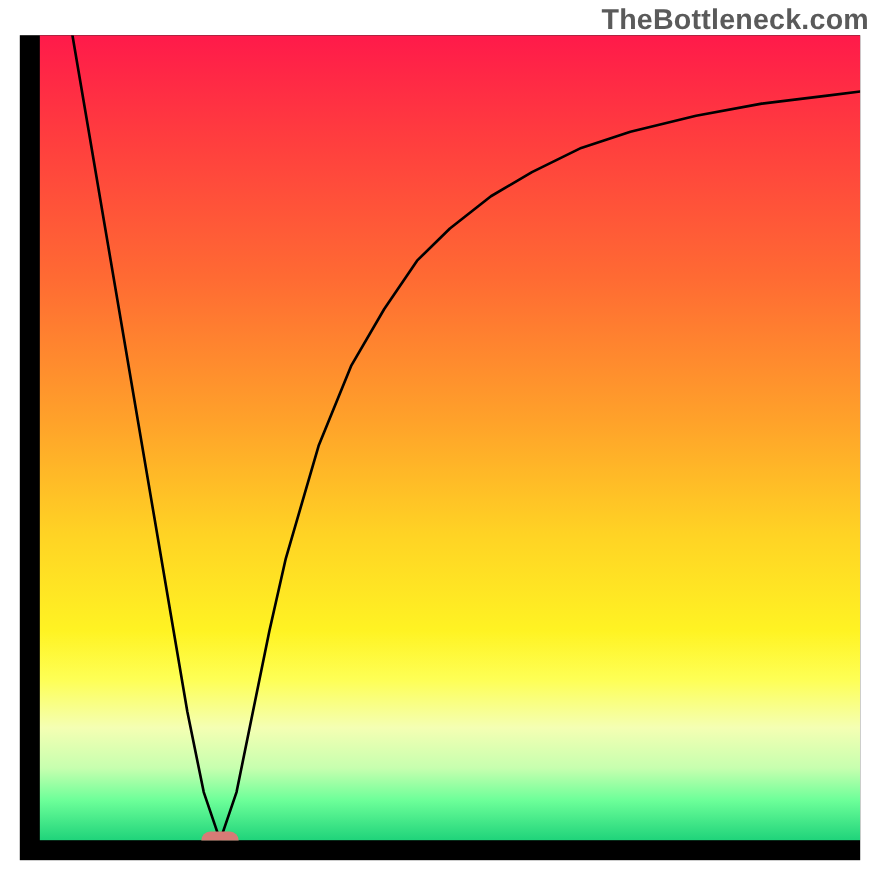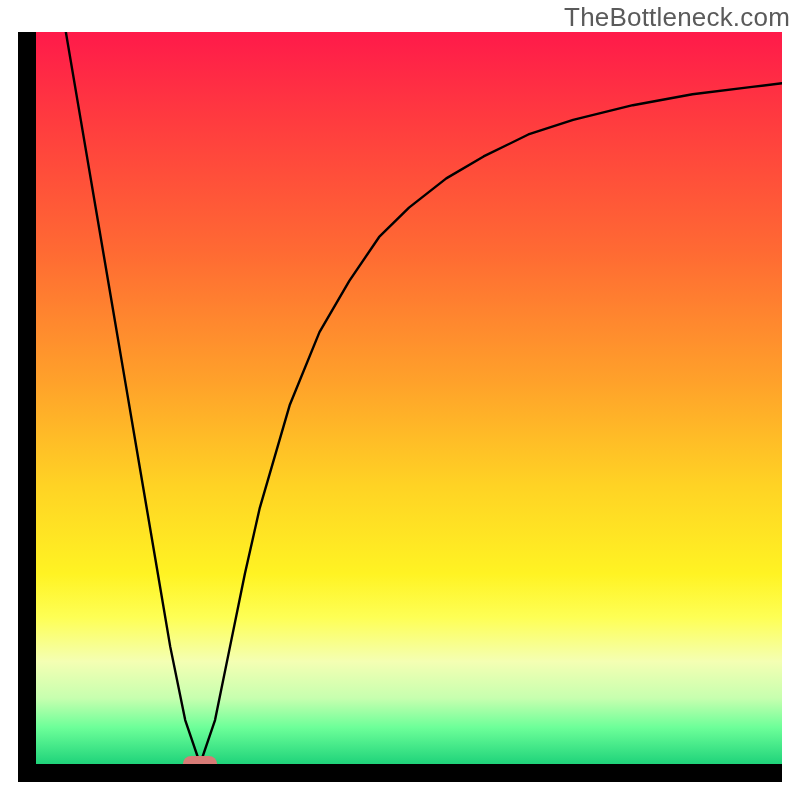--- a/index.html
+++ b/index.html
@@ -16,21 +16,21 @@
     width: 800px;
     height: 800px;
     box-sizing: border-box;
   }
   .watermark {
     position: absolute;
     top: 2px;
     right: 10px;
     font-size: 26px;
     color: #5a5a5a;
-    font-weight: 400;
+    font-weight: 700;
     letter-spacing: 0.2px;
     z-index: 20;
   }
   .plot-outer {
     position: absolute;
     left: 18px;
     top: 32px;
     width: 764px;
     height: 750px;
     background: #000000;

